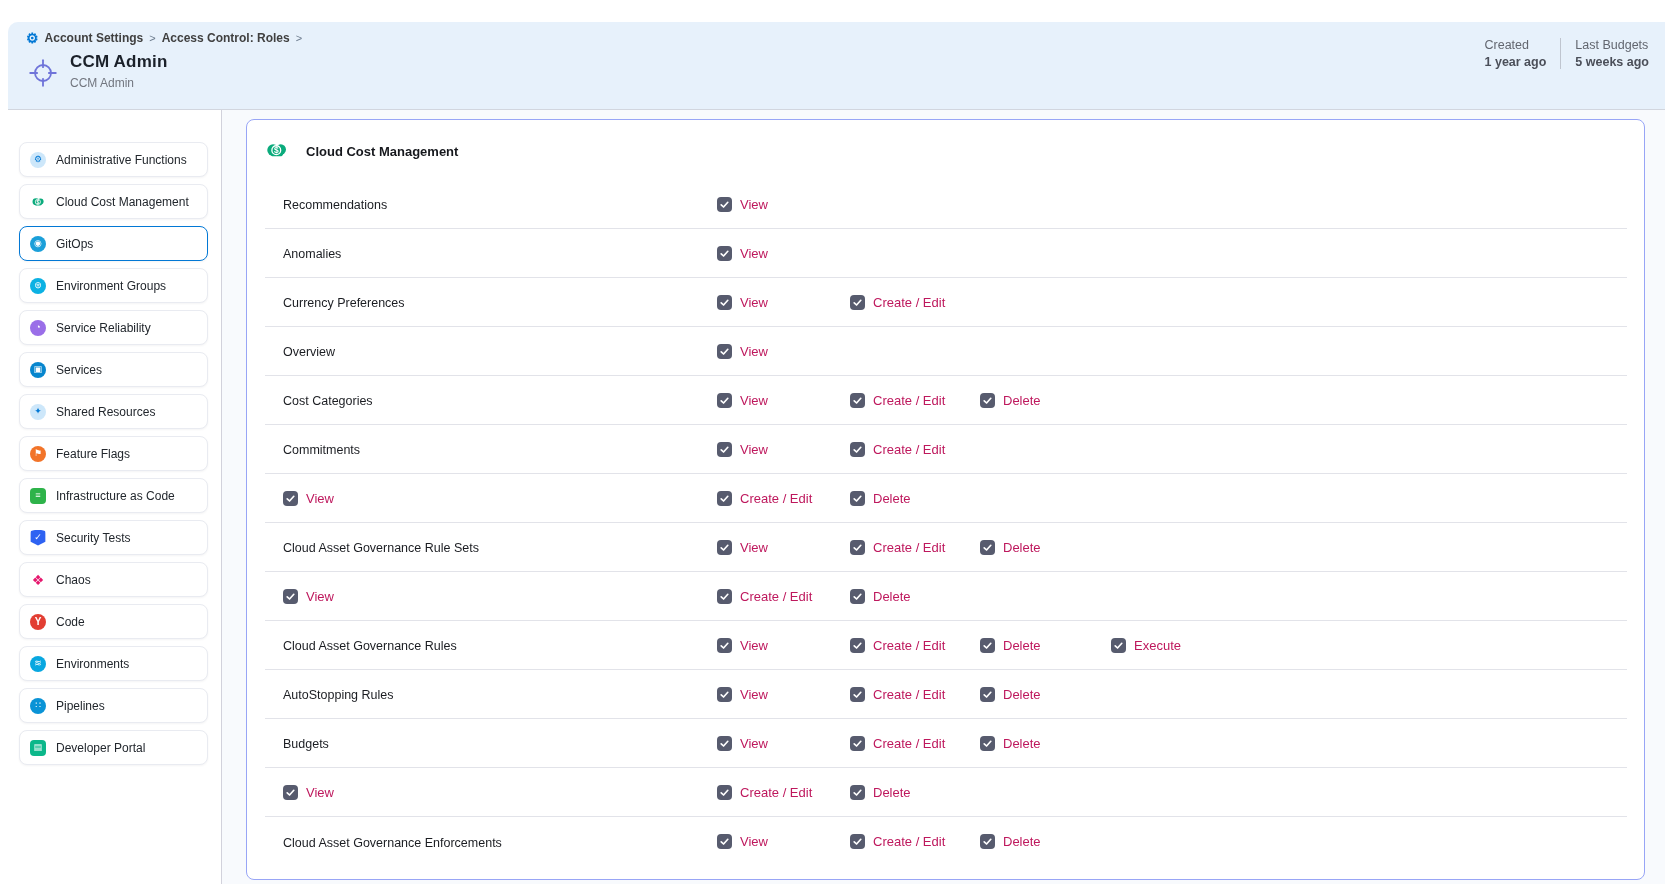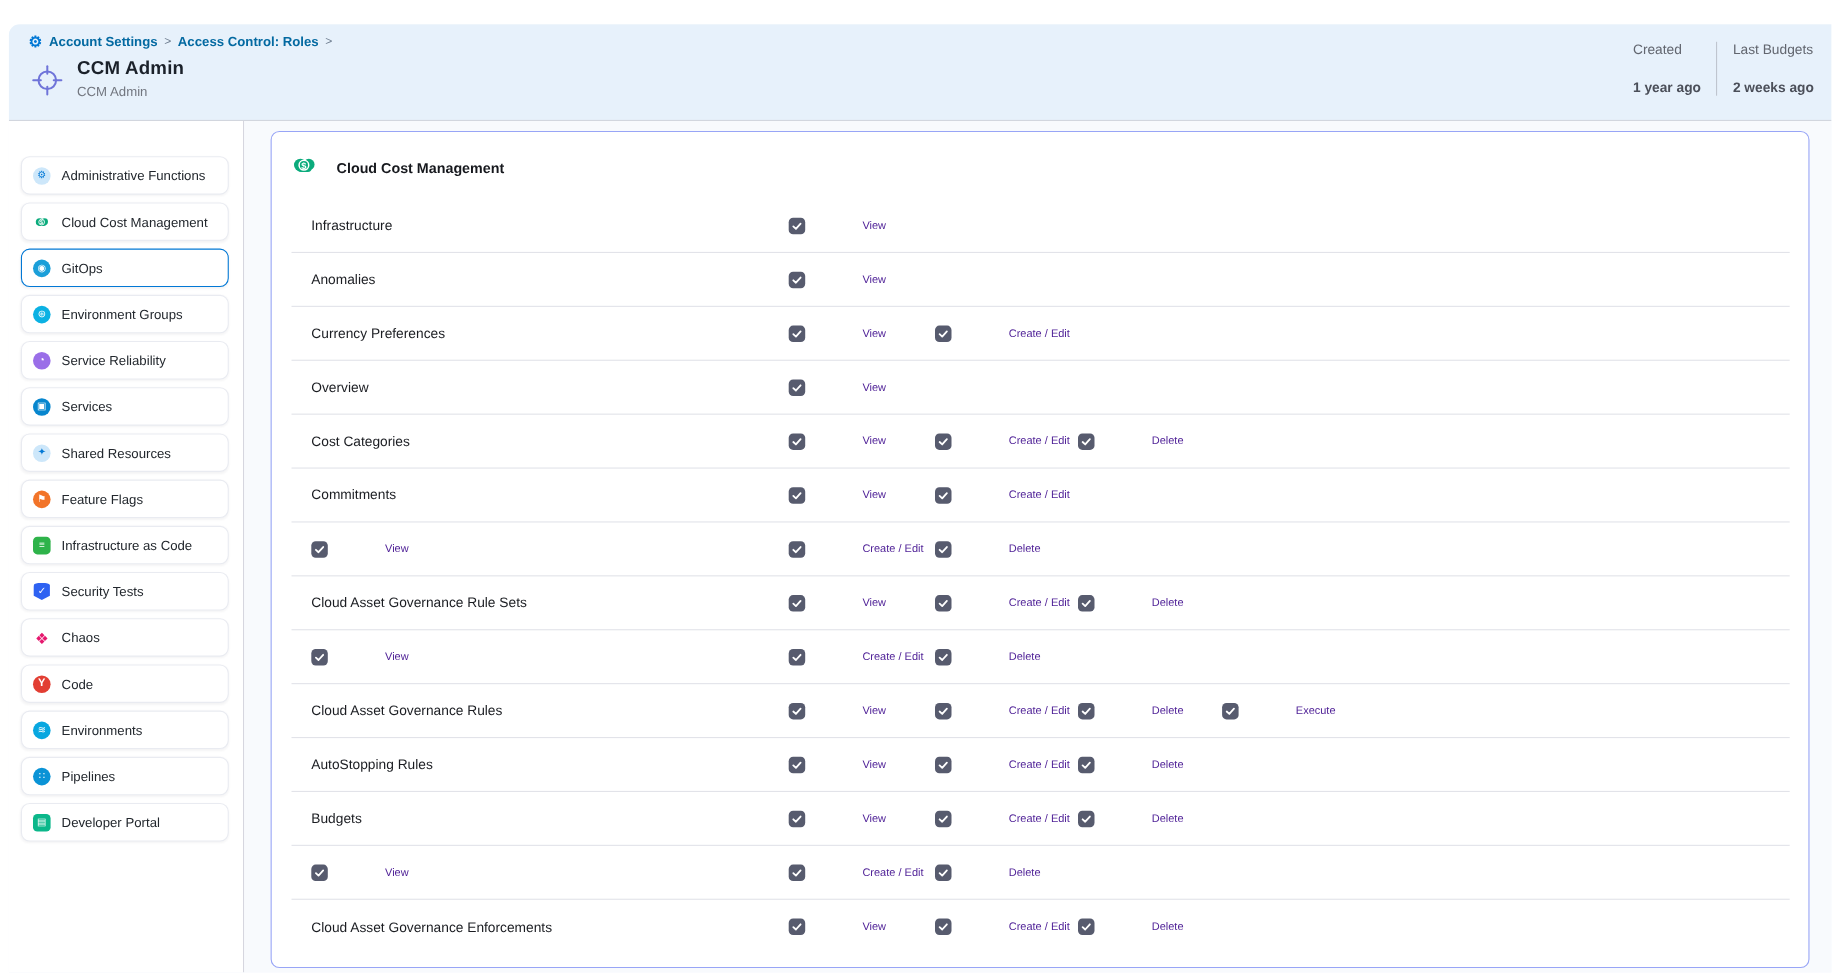--- a/index.html
+++ b/index.html
@@ -7,28 +7,28 @@
   .page { position:relative; width:1669px; height:886px; background:#ffffff; overflow:hidden; }
   .app { position:absolute; left:8px; top:22px; right:4px; bottom:2px;
          background:#f8fafd; border-radius:10px 0 0 0; overflow:hidden;
          display:flex; flex-direction:column; }
 
   
   .topbar { position:relative; height:88px; background:#e7f1fb; border-bottom:1px solid #d2d6de; flex:0 0 auto; }
   .breadcrumb { position:absolute; left:18px; top:9px; display:flex; align-items:center; gap:6px;
                 font-size:12px; font-weight:bold; }
   .crumb-gear { color:#0278d5; font-size:14px; line-height:1; }
-  .crumb-link { color:#0369a1; cursor:pointer; }
+  .crumb-link { color:#404040; cursor:pointer; }
   .crumb-sep { color:#6b7a8c; font-weight:normal; font-size:11px; }
   .titleblock { position:absolute; left:18px; top:30px; display:flex; align-items:flex-end; gap:10px; }
   .role-icon { width:34px; height:34px; display:flex; align-items:center; justify-content:center; }
   .title-texts .role-title { font-size:17px; font-weight:bold; color:#1b212a; letter-spacing:.2px; }
   .title-texts .role-subtitle { font-size:12px; color:#72767f; margin-top:4px; }
   .meta { position:absolute; right:16px; top:16px; display:flex; align-items:stretch; gap:14px; }
-  .meta-col { display:flex; flex-direction:column; gap:21px; font-size:12.5px; }
+  .meta-col { display:flex; flex-direction:column; gap:3px; font-size:12.5px; }
   .meta-label { color:#62666f; }
   .meta-value { color:#4b4f59;font-weight:bold; }
   .meta-divider { width:1px; background:#bfc5cf; }
 
   
   .appbody { flex:1; display:flex; min-height:0; }
   .sidebar { width:214px; flex:0 0 auto; background:#ffffff; border-right:1px solid #d2d2dc;
              padding:32px 13px 10px 11px; overflow:hidden; }
   .side-card { height:35px; margin-bottom:7px; background:#ffffff; border:1px solid #e9ebf1;
                border-radius:8px; box-shadow:0 1px 2px rgba(40,41,61,0.05);
@@ -48,21 +48,21 @@
   .panel-header { display:flex; align-items:center; gap:16px; padding:16px 0 0 16px; }
   .panel-header .module-title { font-size:13px; font-weight:bold; color:#16181d; }
   .rows { margin:13px 17px 0 18px; }
   .perm-row { height:49px; display:grid; grid-template-columns:434px 133px 130px 131px 1fr;
               align-items:center; border-bottom:1px solid #e2e3e9; padding-left:18px; }
   .perm-row:last-child { border-bottom:none; }
   .res-label { font-size:12.5px; color:#1b1d22; }
   .perm-cell { display:flex; align-items:center; gap:8px; }
   .checkbox { width:15px; height:15px; border-radius:4px; background:#575b6e; flex:0 0 auto;
               display:flex; align-items:center; justify-content:center; cursor:pointer; }
-  .perm-label { font-size:10px; color:#4c1d95; white-space:nowrap;margin-left:44px; }
+  .perm-label { font-size:13px; color:#be185d; white-space:nowrap; }
 </style>
 </head>
 <body>
 
 <div class="page">
   <div class="app">
 
     <div class="topbar">
       <div class="breadcrumb">
         <span class="crumb-gear">⚙</span>
@@ -89,21 +89,21 @@
       </div>
 
       <div class="meta">
         <div class="meta-col">
           <span class="meta-label">Created</span>
           <span class="meta-value">1 year ago</span>
         </div>
         <div class="meta-divider"></div>
         <div class="meta-col">
           <span class="meta-label">Last Budgets</span>
-          <span class="meta-value">2 weeks ago</span>
+          <span class="meta-value">5 weeks ago</span>
         </div>
       </div>
     </div>
 
     <div class="appbody">
       <div class="sidebar" id="sidebar-list">
           <div class="side-card">
             <span class="side-icon" style="background: rgb(205, 231, 250); color: rgb(2, 120, 213);">⚙</span>
             <span class="side-label">Administrative Functions</span>
           </div>
@@ -184,21 +184,21 @@
                     <circle cx="15.8" cy="12" r="4.6"></circle>
                     <rect x="6.5" y="11.5" width="11.5" height="6.5" rx="3"></rect>
                   </g>
                   <circle cx="11.8" cy="12.6" r="3.9" fill="none" stroke="#ffffff" stroke-width="1.2"></circle>
                   <text x="11.8" y="15.3" font-size="7.5" fill="#ffffff" text-anchor="middle" font-family="Liberation Sans, sans-serif" font-weight="bold">$</text>
                 </svg></span>
             <span class="module-title">Cloud Cost Management</span>
           </div>
           <div class="rows" id="perm-rows">
               <div class="perm-row">
-                <div class="res-cell"><span class="res-label">Infrastructure</span></div>
+                <div class="res-cell"><span class="res-label">Recommendations</span></div>
                 <div class="perm-cell">
                   <span class="checkbox">
                     <svg width="11" height="11" viewBox="0 0 14 14">
                       <path d="M2.8 7.4 L5.8 10.2 L11.2 4.2" fill="none" stroke="#ffffff" stroke-width="2.1" stroke-linecap="round" stroke-linejoin="round"></path>
                     </svg>
                   </span>
                   <span class="perm-label">View</span>
                 </div>
                 <div class="perm-cell"></div>
                 <div class="perm-cell"></div>

